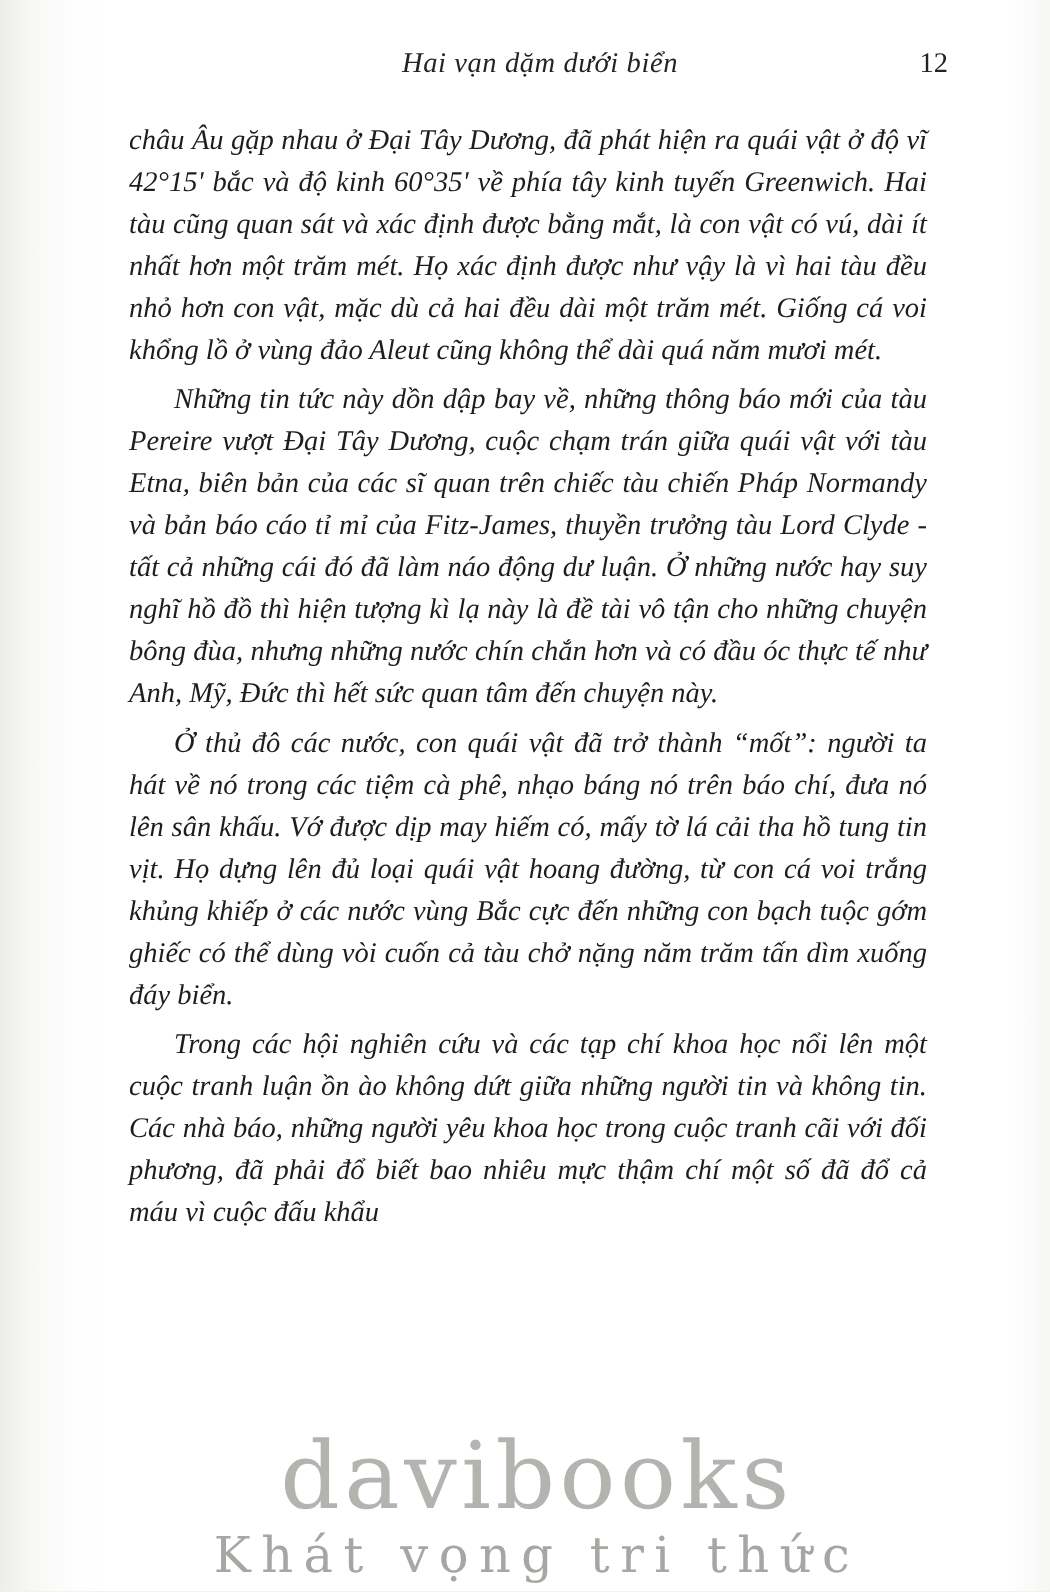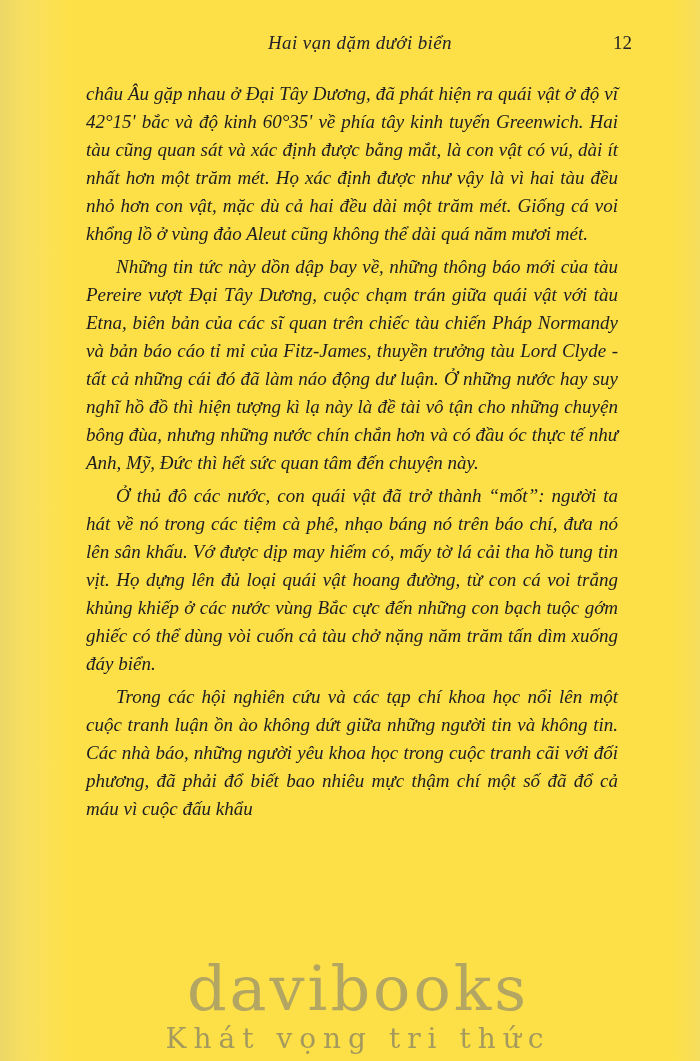--- a/index.html
+++ b/index.html
@@ -5,21 +5,21 @@
   html, body {
     margin: 0;
     padding: 0;
     background: #e9e9e6;
   }
   .page {
     position: relative;
     width: 700px;
     height: 1061px;
     margin: 0 auto;
-    background: #fde047;
+    background: #ffffff;
     font-family: "Liberation Serif", serif;
     color: #1d1d20;
     overflow: hidden;
   }
   
   .page::before {
     content: "";
     position: absolute;
     left: 0; top: 0; bottom: 0;
     width: 70px;
@@ -92,21 +92,21 @@
   }
   .wm-name {
     font-family: "DejaVu Serif", serif;
     font-size: 62px;
     line-height: 1.05;
     letter-spacing: 3px;
     color: rgba(125, 124, 119, 0.58);
   }
   .wm-tagline {
     font-family: "DejaVu Serif", serif;
-    font-size: 28px;
+    font-size: 33px;
     line-height: 1.1;
     letter-spacing: 7px;
     color: rgba(112, 111, 106, 0.62);
     margin-top: 3px;
   }
 </style>
 </head>
 <body>
 
 <div class="page">

